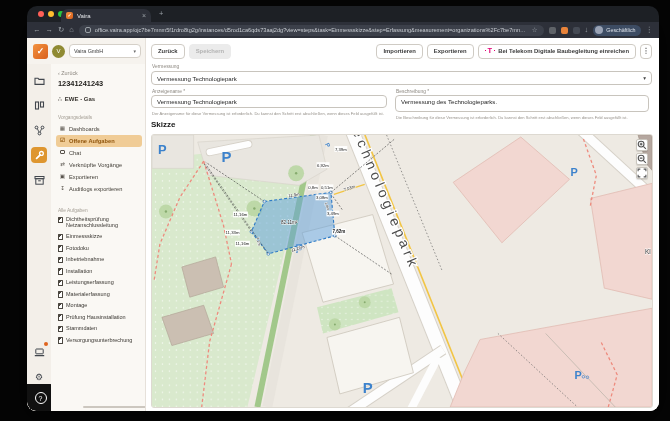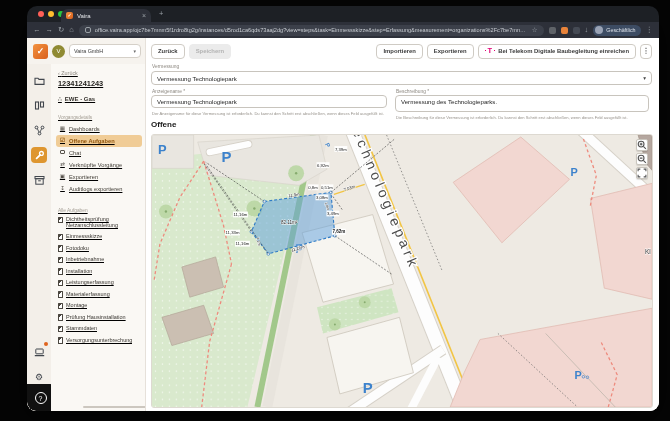--- a/index.html
+++ b/index.html
@@ -54,21 +54,21 @@
   .railic{width:16px;height:16px;display:flex;align-items:center;justify-content:center;}
   .railactive{background:#de9630;border-radius:4px;}
   .spacer{flex:1;}
   .badge{position:absolute;right:-1px;top:-2px;width:4px;height:4px;border-radius:50%;background:#e0641e;}
   .helpcorner{position:absolute;left:0;bottom:0;width:27px;height:27px;background:#111;
     border-radius:0 4px 0 9px;display:flex;align-items:center;justify-content:center;}
   .helpq{width:12px;height:12px;border-radius:50%;border:1px solid #fff;color:#fff;font-size:7px;
     line-height:12px;text-align:center;}
 
   .subsb{position:absolute;left:24px;top:26px;right:0;bottom:0;background:#faf8f4;
-    padding:6px 5px 6px 7px;overflow:hidden;text-decoration:underline;}
+    padding:6px 5px 6px 7px;overflow:hidden;}
   .backlink{font-size:5.4px;color:#8d8880;}
   .procid{font-size:7.4px;font-weight:bold;color:#1f1d1a;margin-top:3px;}
   .provider{display:flex;align-items:center;gap:3px;margin-top:8px;font-size:6px;color:#33302b;font-weight:600;}
   .provic{font-size:6px;color:#44403a;line-height:1;}
   .section{font-size:4.8px;color:#a39d93;margin-top:13px;margin-bottom:3px;}
   .navitem{display:flex;align-items:center;gap:3px;height:12px;font-size:5.7px;color:#45413a;
     padding:0 3px;margin:0 -2px;border-radius:3px;}
   .navitem .nic{width:7px;font-size:5.6px;color:#57524b;text-align:center;flex-shrink:0;line-height:1;}
   .navactive{background:#f0cc96;color:#91570e;font-weight:bold;}
   .navactive .nic{color:#91570e;}
@@ -314,21 +314,21 @@
       </div>
 
       <div class="flabel" style="left:5px;top:51px">Anzeigename *</div>
       <input class="field" style="left: 4px; top: 57px; width: 236px; height: 13px;" value="Vermessung Technologiepark">
       <div class="helper" style="left:5px;top:73px;width:236px">Der Anzeigename für diese Vermessung ist erforderlich. Du kannst den Schritt erst abschließen, wenn dieses Feld ausgefüllt ist.</div>
 
       <div class="flabel" style="left:249px;top:51px">Beschreibung *</div>
       <textarea class="field" style="left: 248px; top: 57px; width: 254px; height: 17px; resize: none; padding-top: 2px;">Vermessung des Technologieparks.</textarea>
       <div class="helper" style="left:249px;top:77px;width:254px">Die Beschreibung für diese Vermessung ist erforderlich. Du kannst den Schritt erst abschließen, wenn dieses Feld ausgefüllt ist.</div>
 
-      <div class="h2">Offene</div>
+      <div class="h2">Skizze</div>
 
       <div class="map">
         <svg viewBox="0 0 503 270" preserveAspectRatio="none">
           <defs>
             <pattern id="gd" width="7" height="7" patternUnits="userSpaceOnUse">
               <rect width="7" height="7" fill="#d9e9cd"></rect>
                 <circle cx="3.5" cy="3.5" r="0.7" fill="#ffffff" opacity="0.85"></circle>
             </pattern>
             <pattern id="gd2" width="6" height="6" patternUnits="userSpaceOnUse">
               <rect width="6" height="6" fill="#cfe5c2"></rect>

